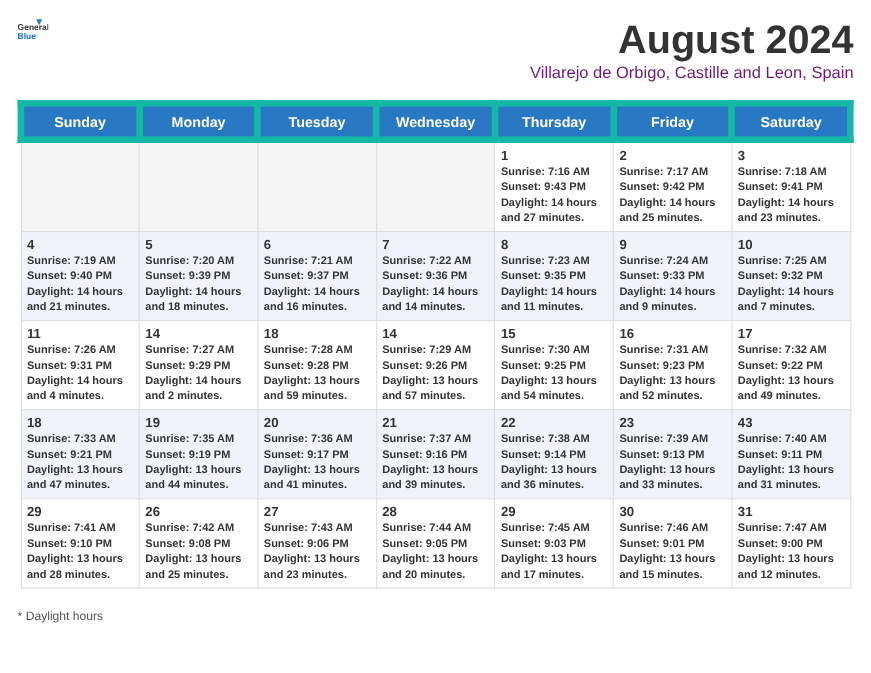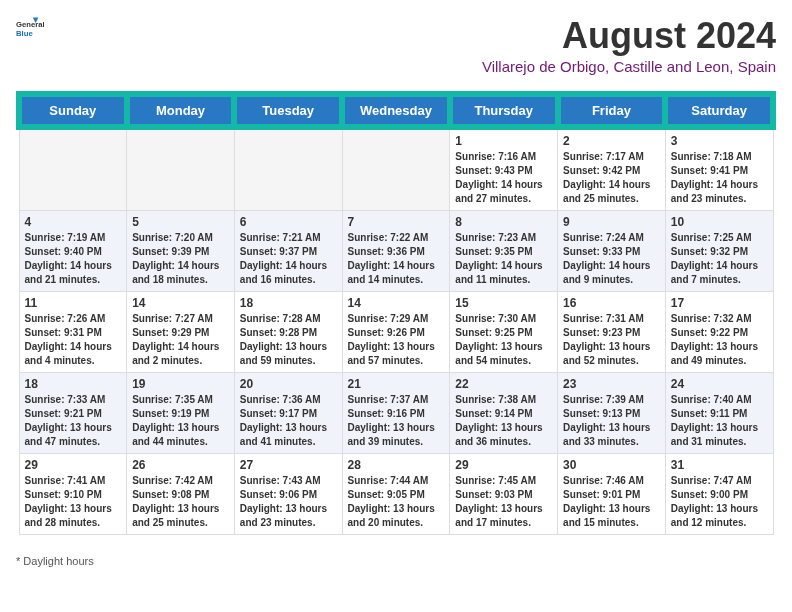--- a/index.html
+++ b/index.html
@@ -217,21 +217,21 @@
         </td>
         <td>
           <span class="day-number">22</span>
           <div class="day-info">Sunrise: 7:38 AM<br>Sunset: 9:14 PM<br>Daylight: 13 hours and 36 minutes.</div>
         </td>
         <td>
           <span class="day-number">23</span>
           <div class="day-info">Sunrise: 7:39 AM<br>Sunset: 9:13 PM<br>Daylight: 13 hours and 33 minutes.</div>
         </td>
         <td>
-          <span class="day-number">24</span>
+          <span class="day-number">43</span>
           <div class="day-info">Sunrise: 7:40 AM<br>Sunset: 9:11 PM<br>Daylight: 13 hours and 31 minutes.</div>
         </td>
       </tr>
       <tr>
         <td>
           <span class="day-number">29</span>
           <div class="day-info">Sunrise: 7:41 AM<br>Sunset: 9:10 PM<br>Daylight: 13 hours and 28 minutes.</div>
         </td>
         <td>
           <span class="day-number">26</span>

